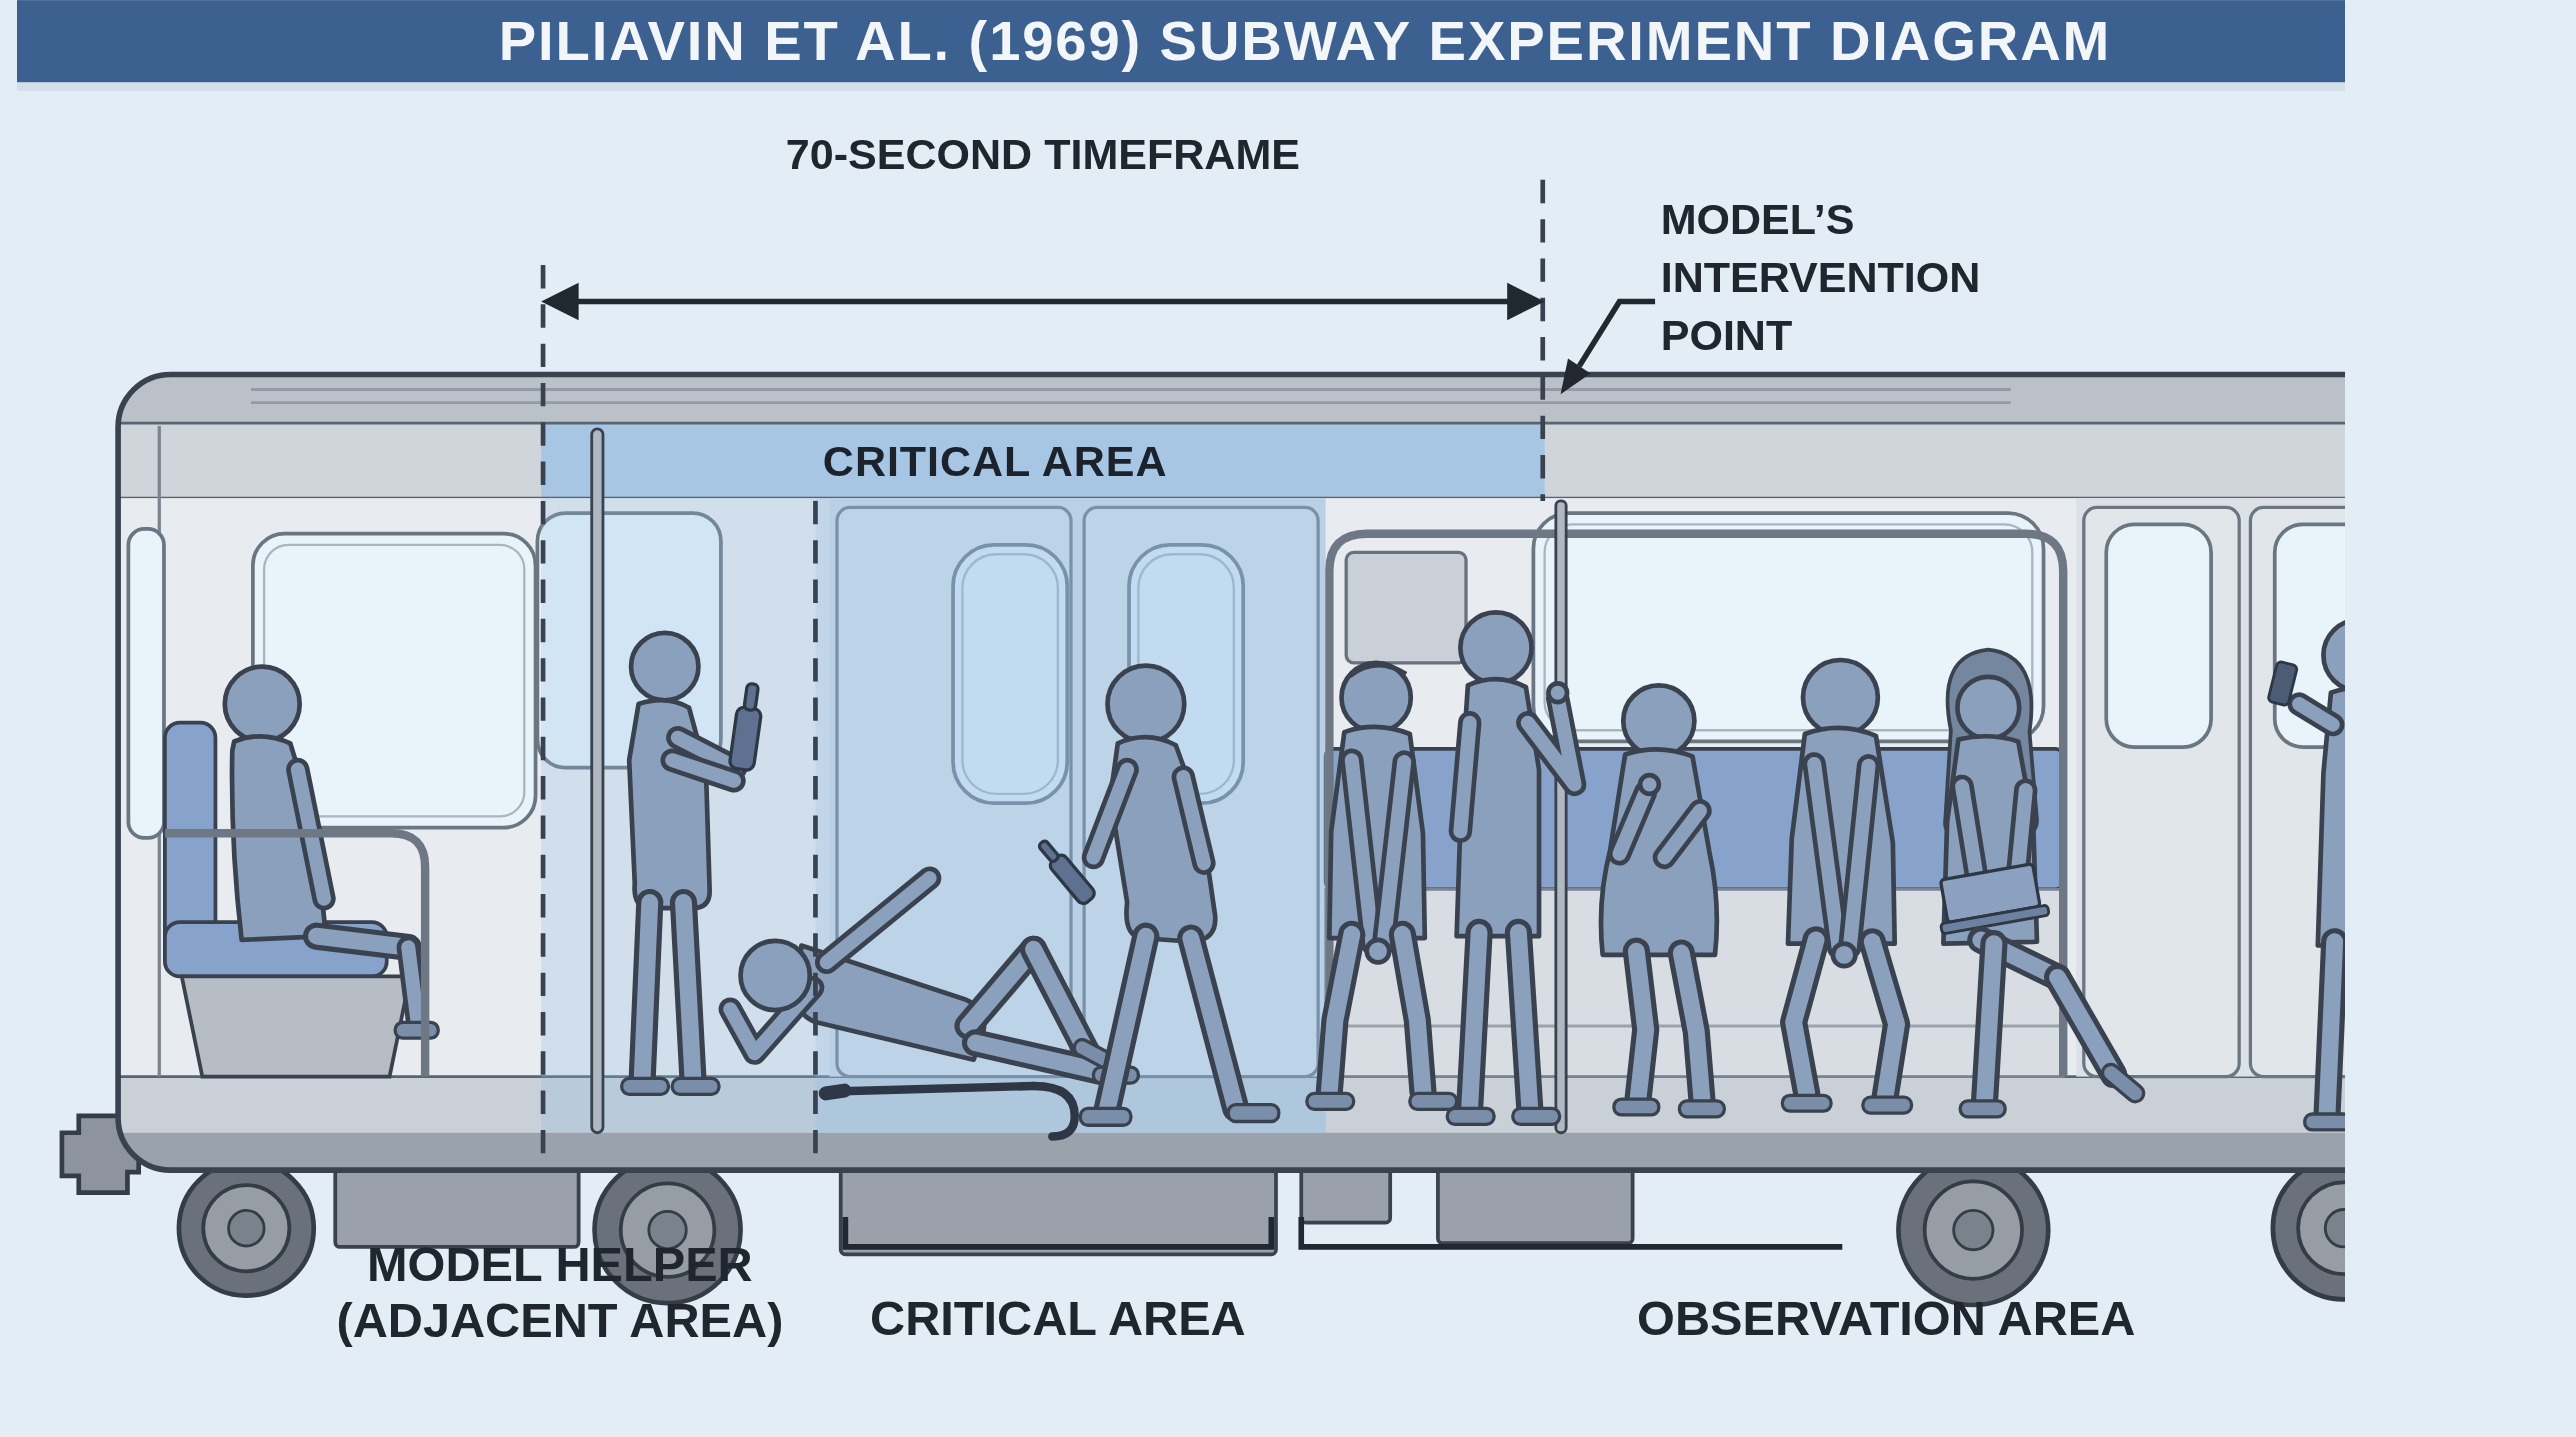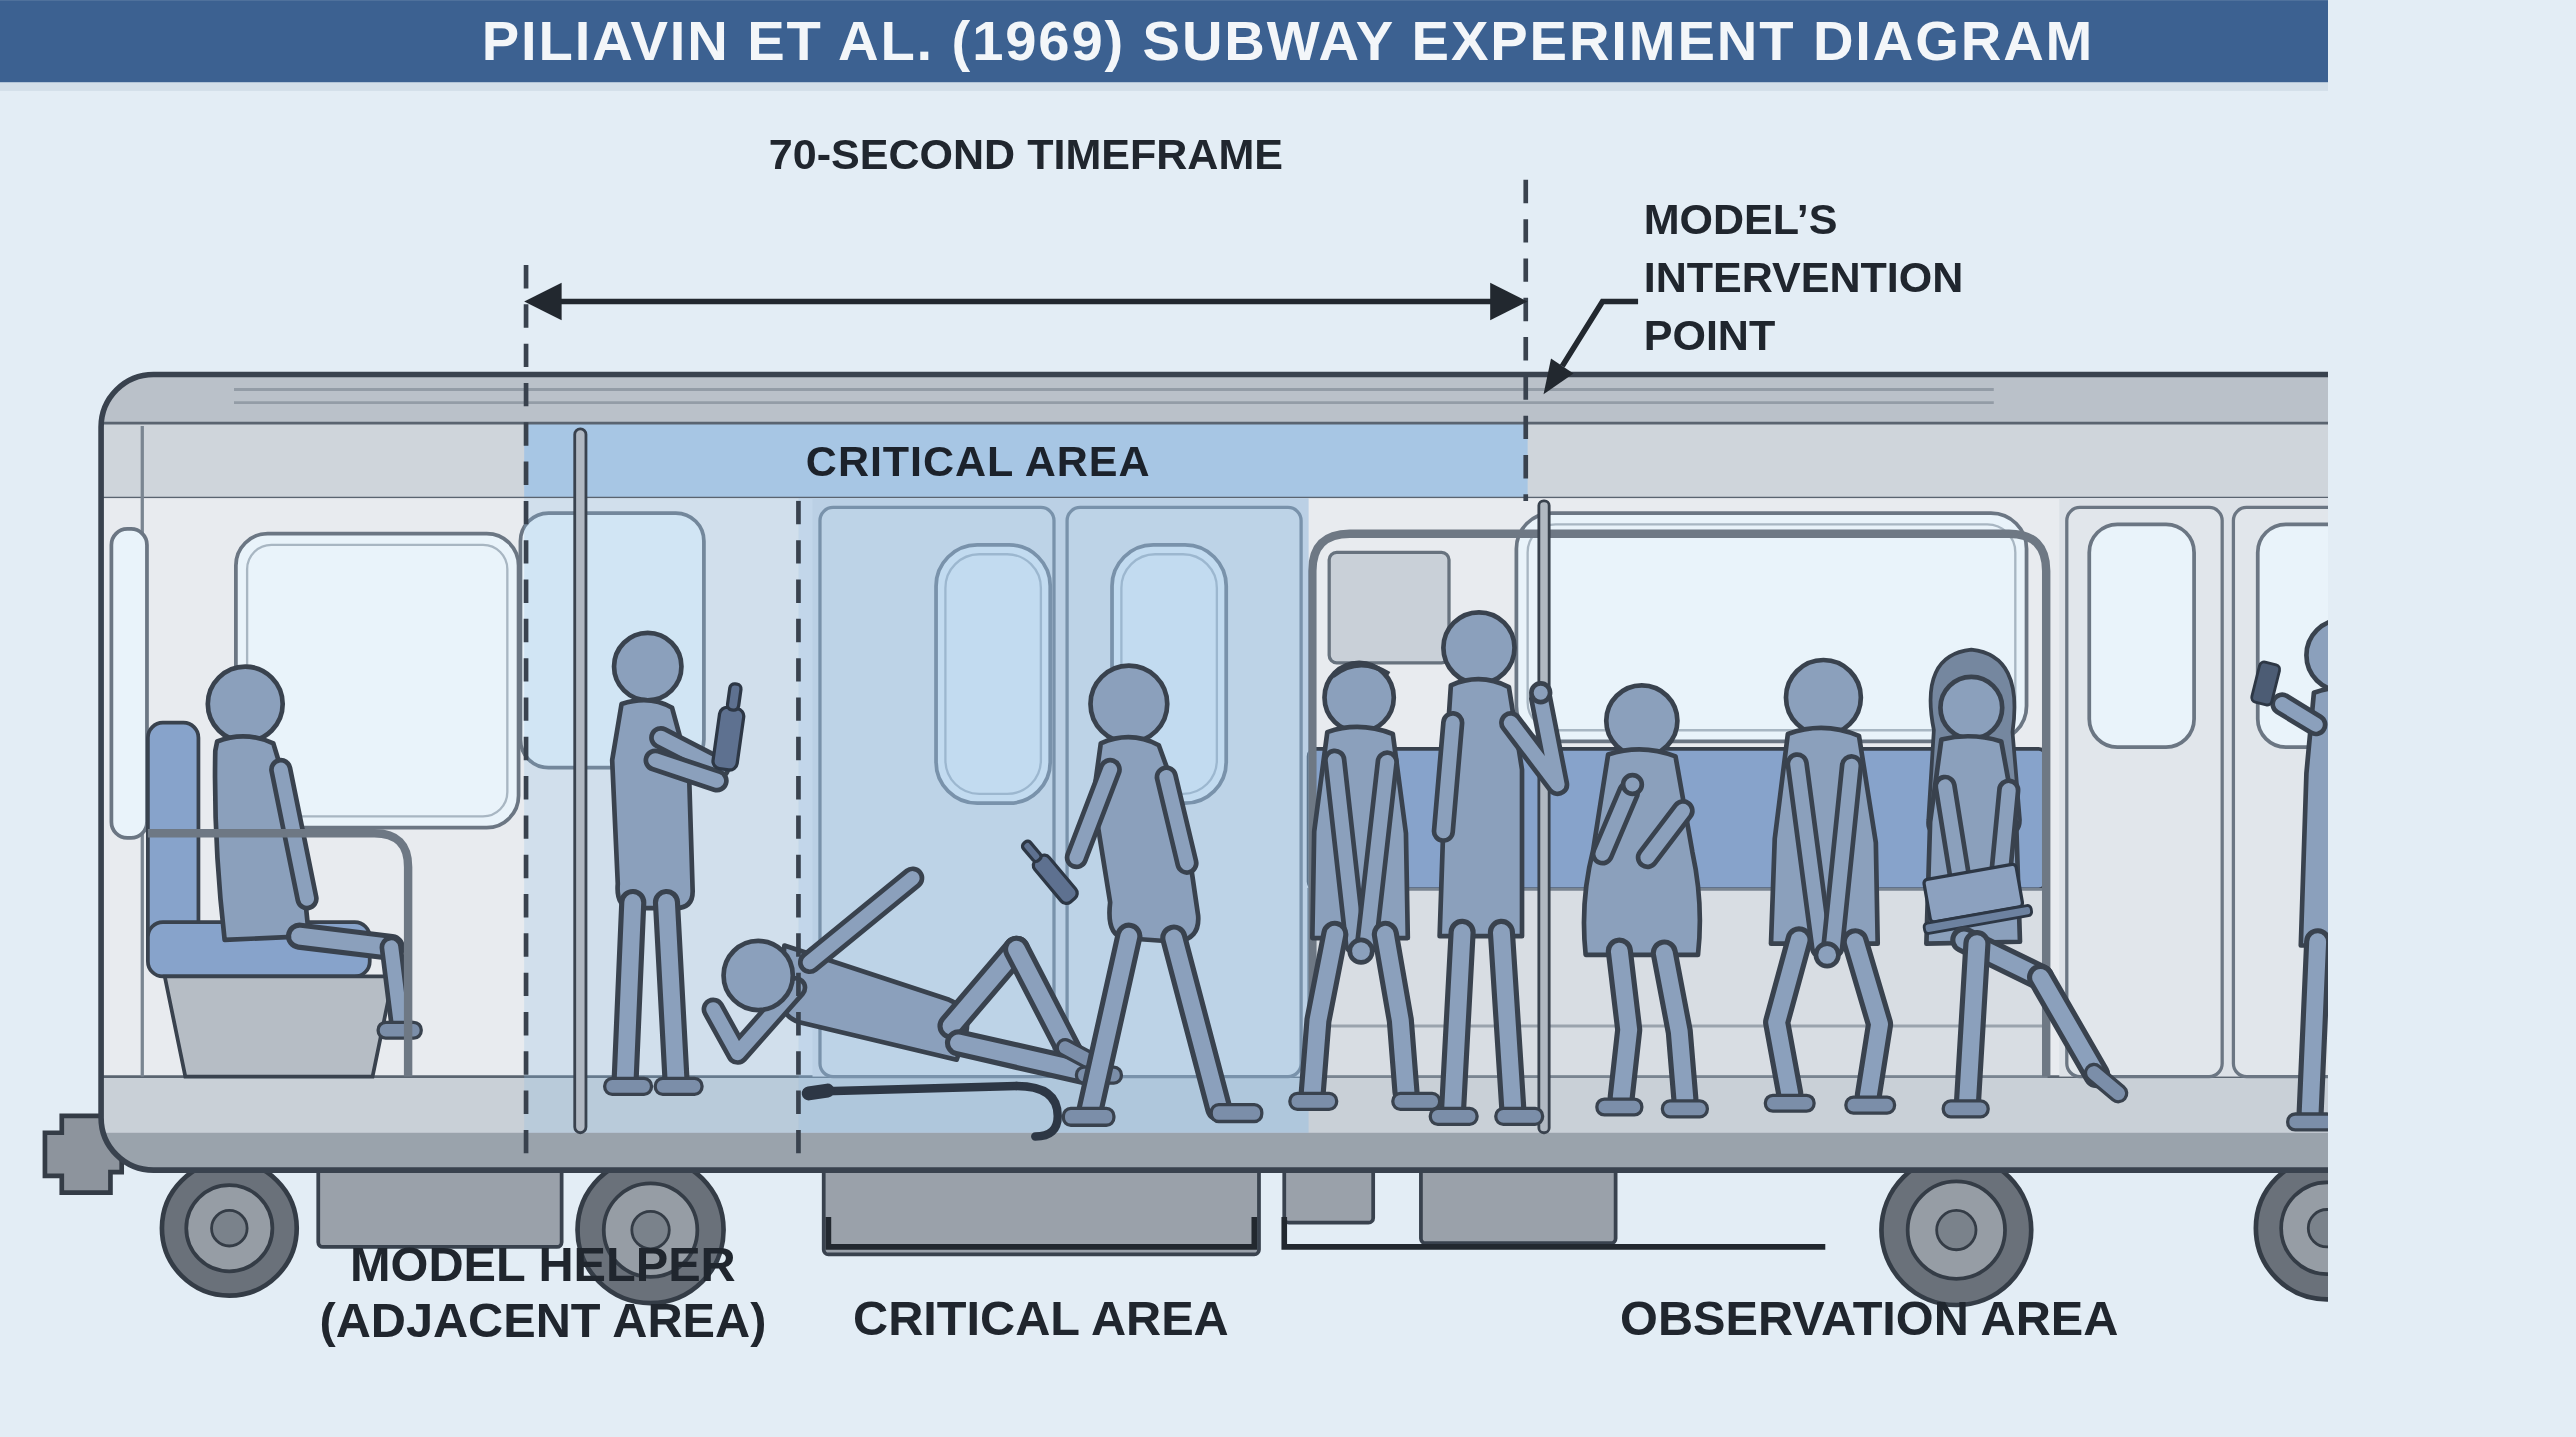--- a/index.html
+++ b/index.html
@@ -1,16 +1,16 @@
 <!DOCTYPE html>
 <html style="--c-title-bar: #3c6191; --c-background: #e3edf5; --c-critical-highlight: #a7c6e4; --c-critical-tint: #8dbae3; --c-car-body: #d9dee4; --c-car-roof: #bac1c9; --c-car-interior: #e8ebef; --c-car-floor: #9aa3ac; --c-bench-seat: #87a3cb; --c-figure-fill: #8ba0bc; --c-outline: #39424e; --c-annotation-text: #20262e;font-size:15px"><head>
 <meta charset="utf-8">
 <style>
   html,body{margin:0;padding:0;background:#e3edf5;}
-  .stage{width:2328px;height:1438px;position:relative;overflow:hidden;}
+  .stage{width:2328px;height:1438px;position:relative;overflow:hidden;padding-left:17px;}
   svg{display:block;}
   text{font-family:"Liberation Sans",sans-serif;}
 
   .titlebar{fill:var(--c-title-bar,#3c6191);}
   .titlestrip{fill:#d3dfe9;}
   .bg{fill:var(--c-background,#e3edf5);}
 
   .t-title{font-weight:700;font-size:60px;fill:#f3f6f9;letter-spacing:2px;}
   .t-anno{font-weight:700;font-size:46px;fill:var(--c-annotation-text,#20262e);}
   .t-band{font-weight:700;font-size:46px;fill:#1c222b;letter-spacing:1px;}

